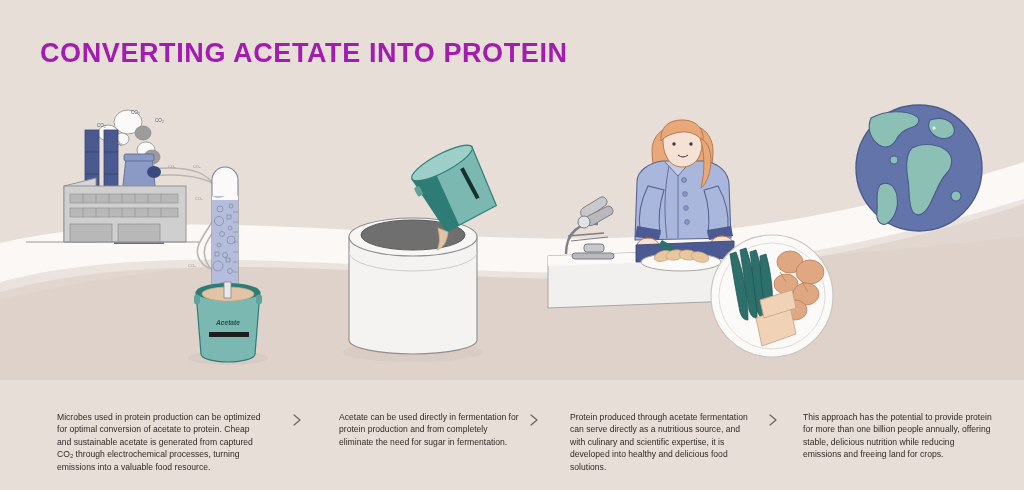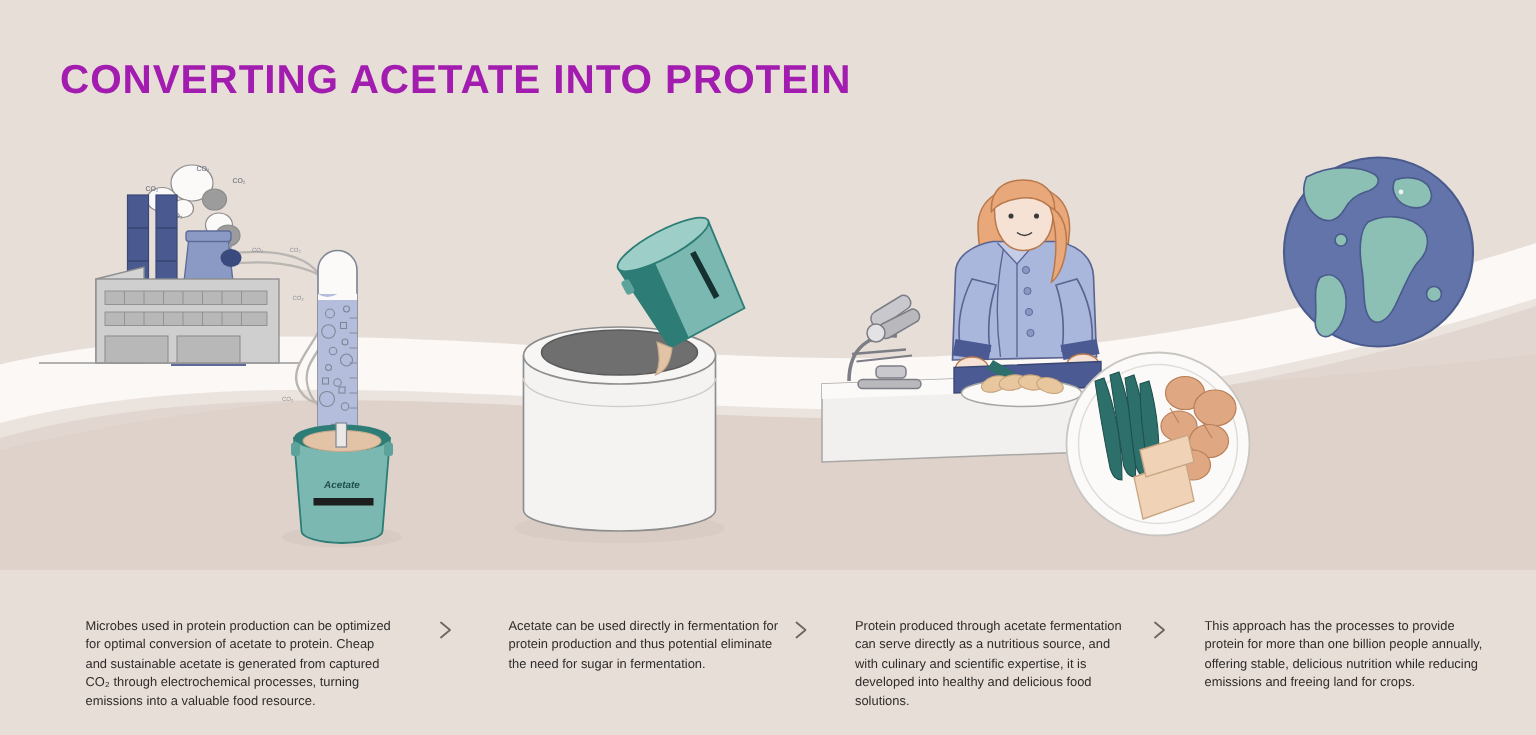--- a/index.html
+++ b/index.html
@@ -349,30 +349,30 @@
 
   <div class="captions">
 
     <div class="caption cap1">Microbes used in protein production can be optimized for optimal conversion of acetate to protein. Cheap and sustainable acetate is generated from captured CO₂ through electrochemical processes, turning emissions into a valuable food resource.</div>
     <div class="chev chev1">
       <svg viewBox="0 0 14 16" width="14" height="16">
         <path d="M4,3 L10,8 L4,13" fill="none" stroke="currentColor" stroke-width="1.2" stroke-linecap="round" stroke-linejoin="round"></path>
       </svg>
     </div>
 
-    <div class="caption cap2">Acetate can be used directly in fermentation for protein production and thus potential eliminate the need for sugar in fermentation.</div>
+    <div class="caption cap2">Acetate can be used directly in fermentation for protein production and from completely eliminate the need for sugar in fermentation.</div>
     <div class="chev chev2">
       <svg viewBox="0 0 14 16" width="14" height="16">
         <path d="M4,3 L10,8 L4,13" fill="none" stroke="currentColor" stroke-width="1.2" stroke-linecap="round" stroke-linejoin="round"></path>
       </svg>
     </div>
 
     <div class="caption cap3">Protein produced through acetate fermentation can serve directly as a nutritious source, and with culinary and scientific expertise, it is developed into healthy and delicious food solutions.</div>
     <div class="chev chev3">
       <svg viewBox="0 0 14 16" width="14" height="16">
         <path d="M4,3 L10,8 L4,13" fill="none" stroke="currentColor" stroke-width="1.2" stroke-linecap="round" stroke-linejoin="round"></path>
       </svg>
     </div>
 
-    <div class="caption cap4">This approach has the processes to provide protein for more than one billion people annually, offering stable, delicious nutrition while reducing emissions and freeing land for crops.</div>
+    <div class="caption cap4">This approach has the potential to provide protein for more than one billion people annually, offering stable, delicious nutrition while reducing emissions and freeing land for crops.</div>
   </div>
 
 </div>
 
 </body></html>

